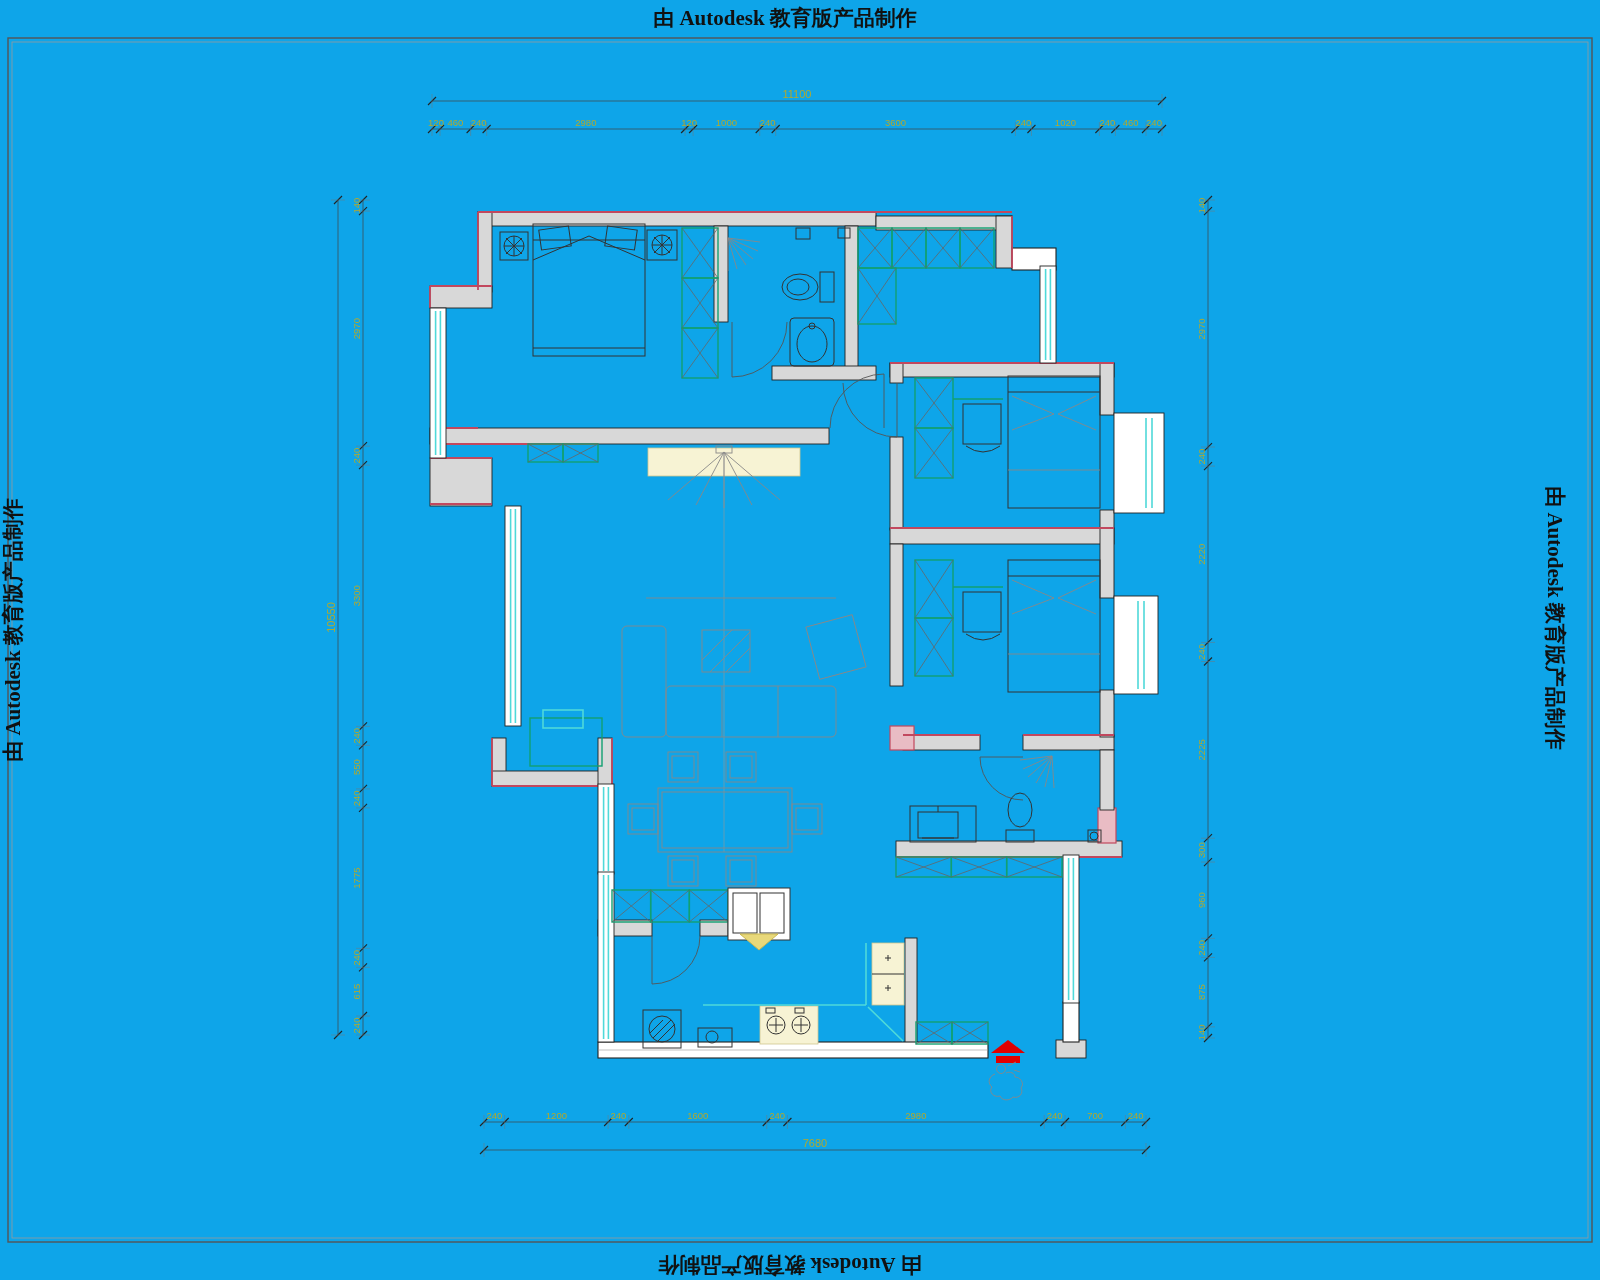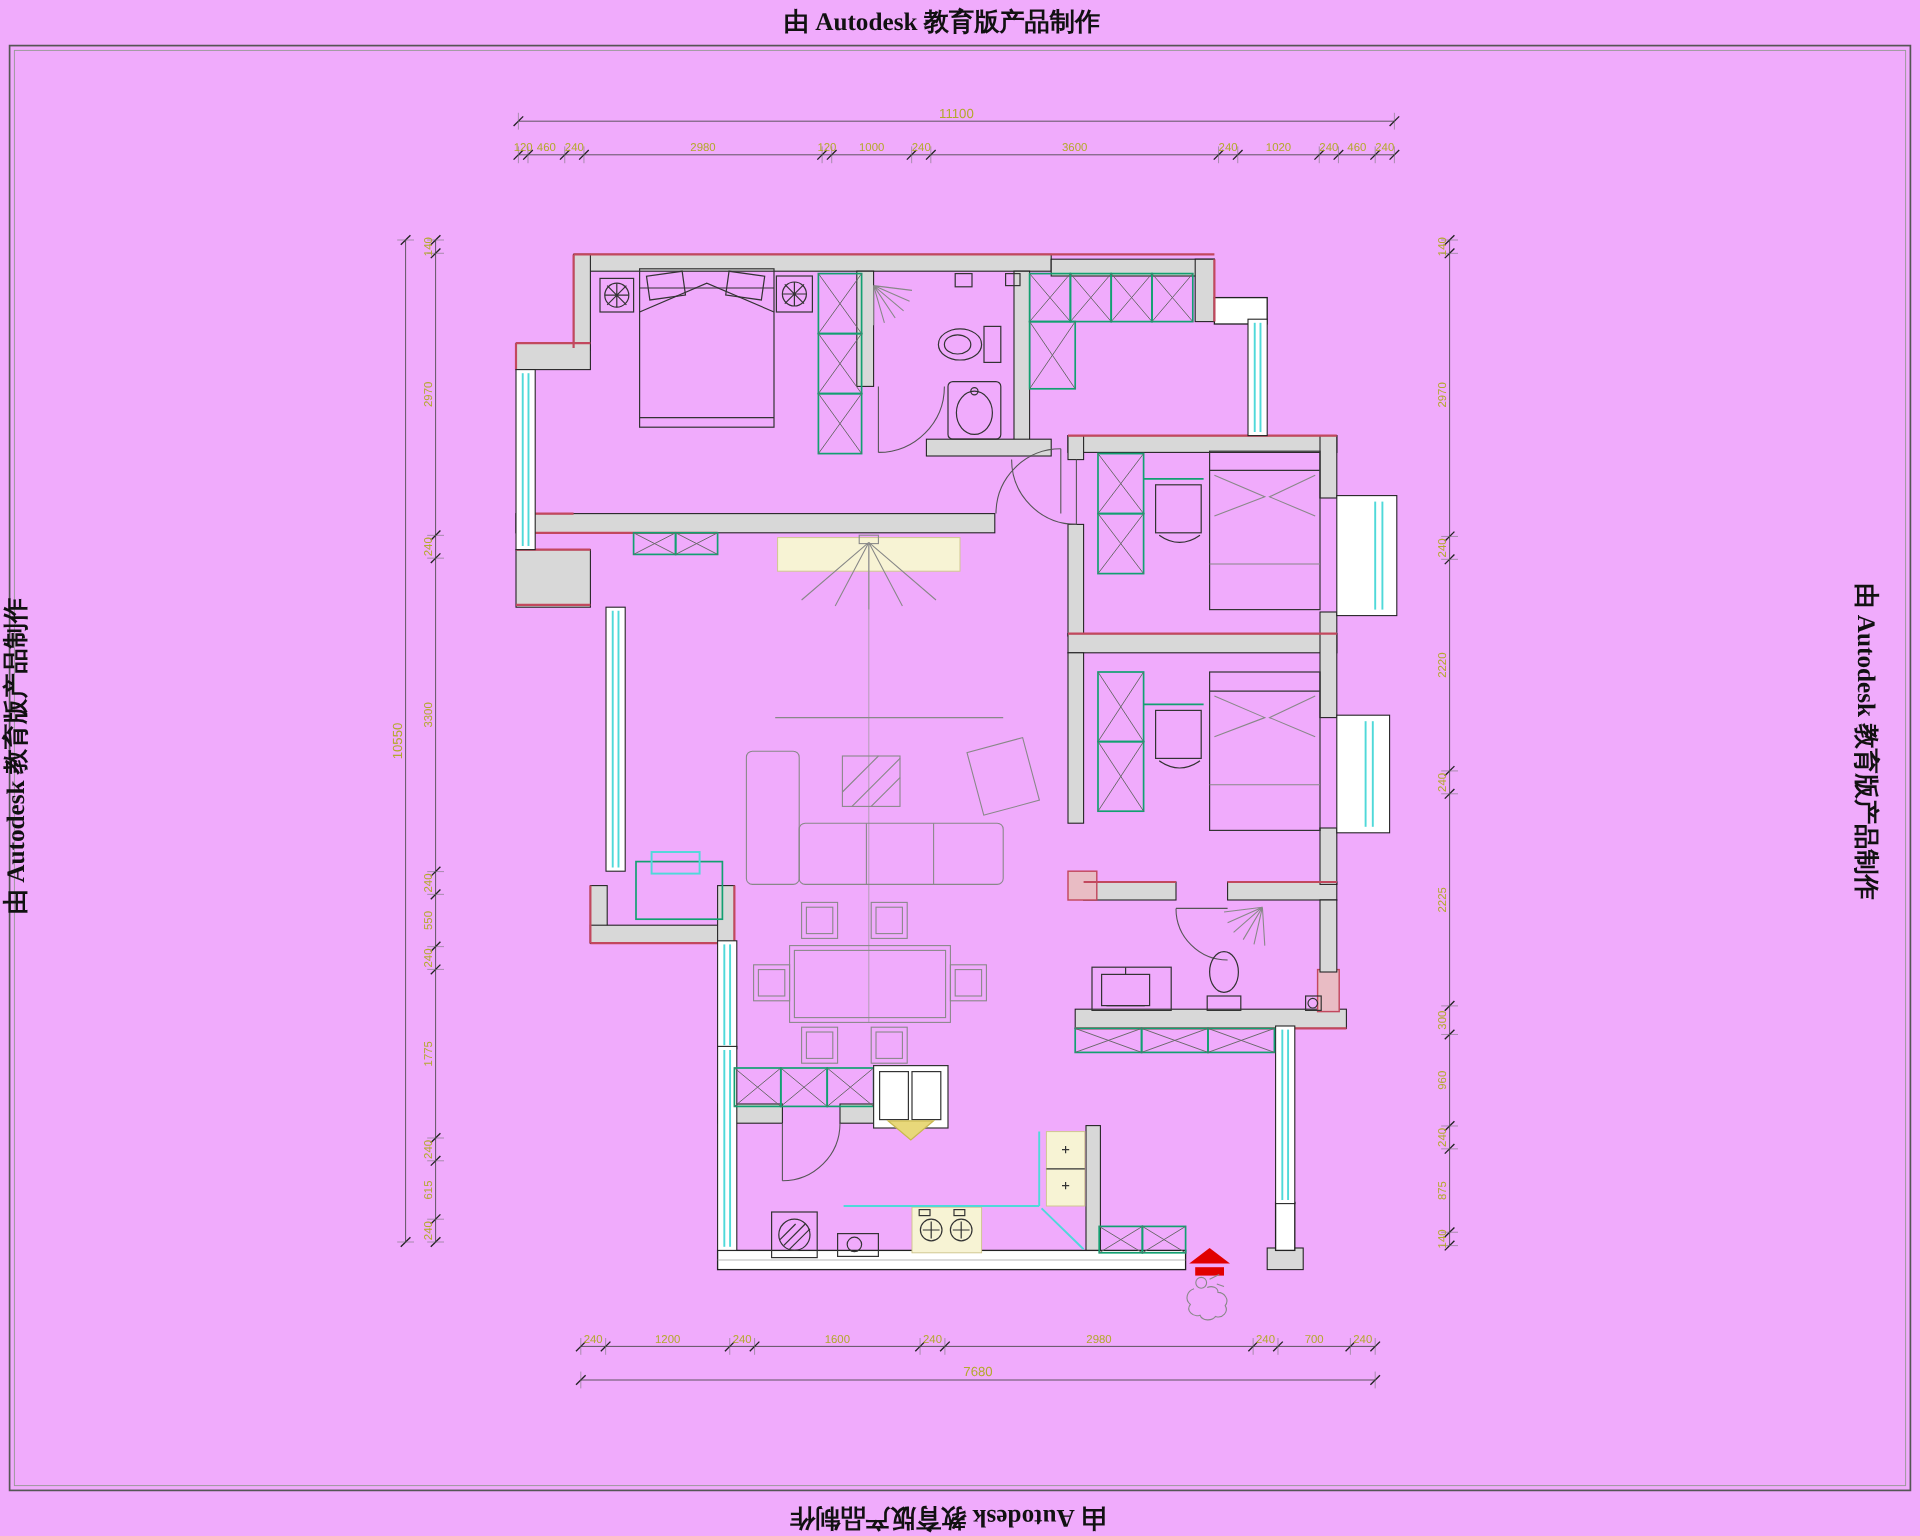--- a/index.html
+++ b/index.html
@@ -1,16 +1,16 @@
 <!DOCTYPE html>
 <html><head>
 <meta charset="utf-8">
 <style>
   html,body{margin:0;padding:0;background:#fff;}
-  #stage{position:relative;width:1600px;height:1280px;background:#f0abfc;overflow:hidden;
+  #stage{position:relative;width:1600px;height:1280px;background:#0ea5e9;overflow:hidden;
          font-family:"Liberation Sans",sans-serif;}
   svg{position:absolute;left:0;top:0;}
   .border{fill:none;stroke:#555;stroke-width:1.4;}
   .border2{fill:none;stroke:#999;stroke-width:0.8;}
   .wm{font:bold 21px "Liberation Serif",serif;fill:#111;text-anchor:middle;}
   .wall{fill:var(--wall);stroke:#222;stroke-width:0.9;}
   .wwall{fill:#fff;stroke:#222;stroke-width:1.1;}
   .pink{fill:var(--pink);stroke:var(--red);stroke-width:1.2;}
   .redln{stroke:var(--red);stroke-width:1.8;fill:none;}
   .winframe{fill:#fff;stroke:#222;stroke-width:0.9;}

